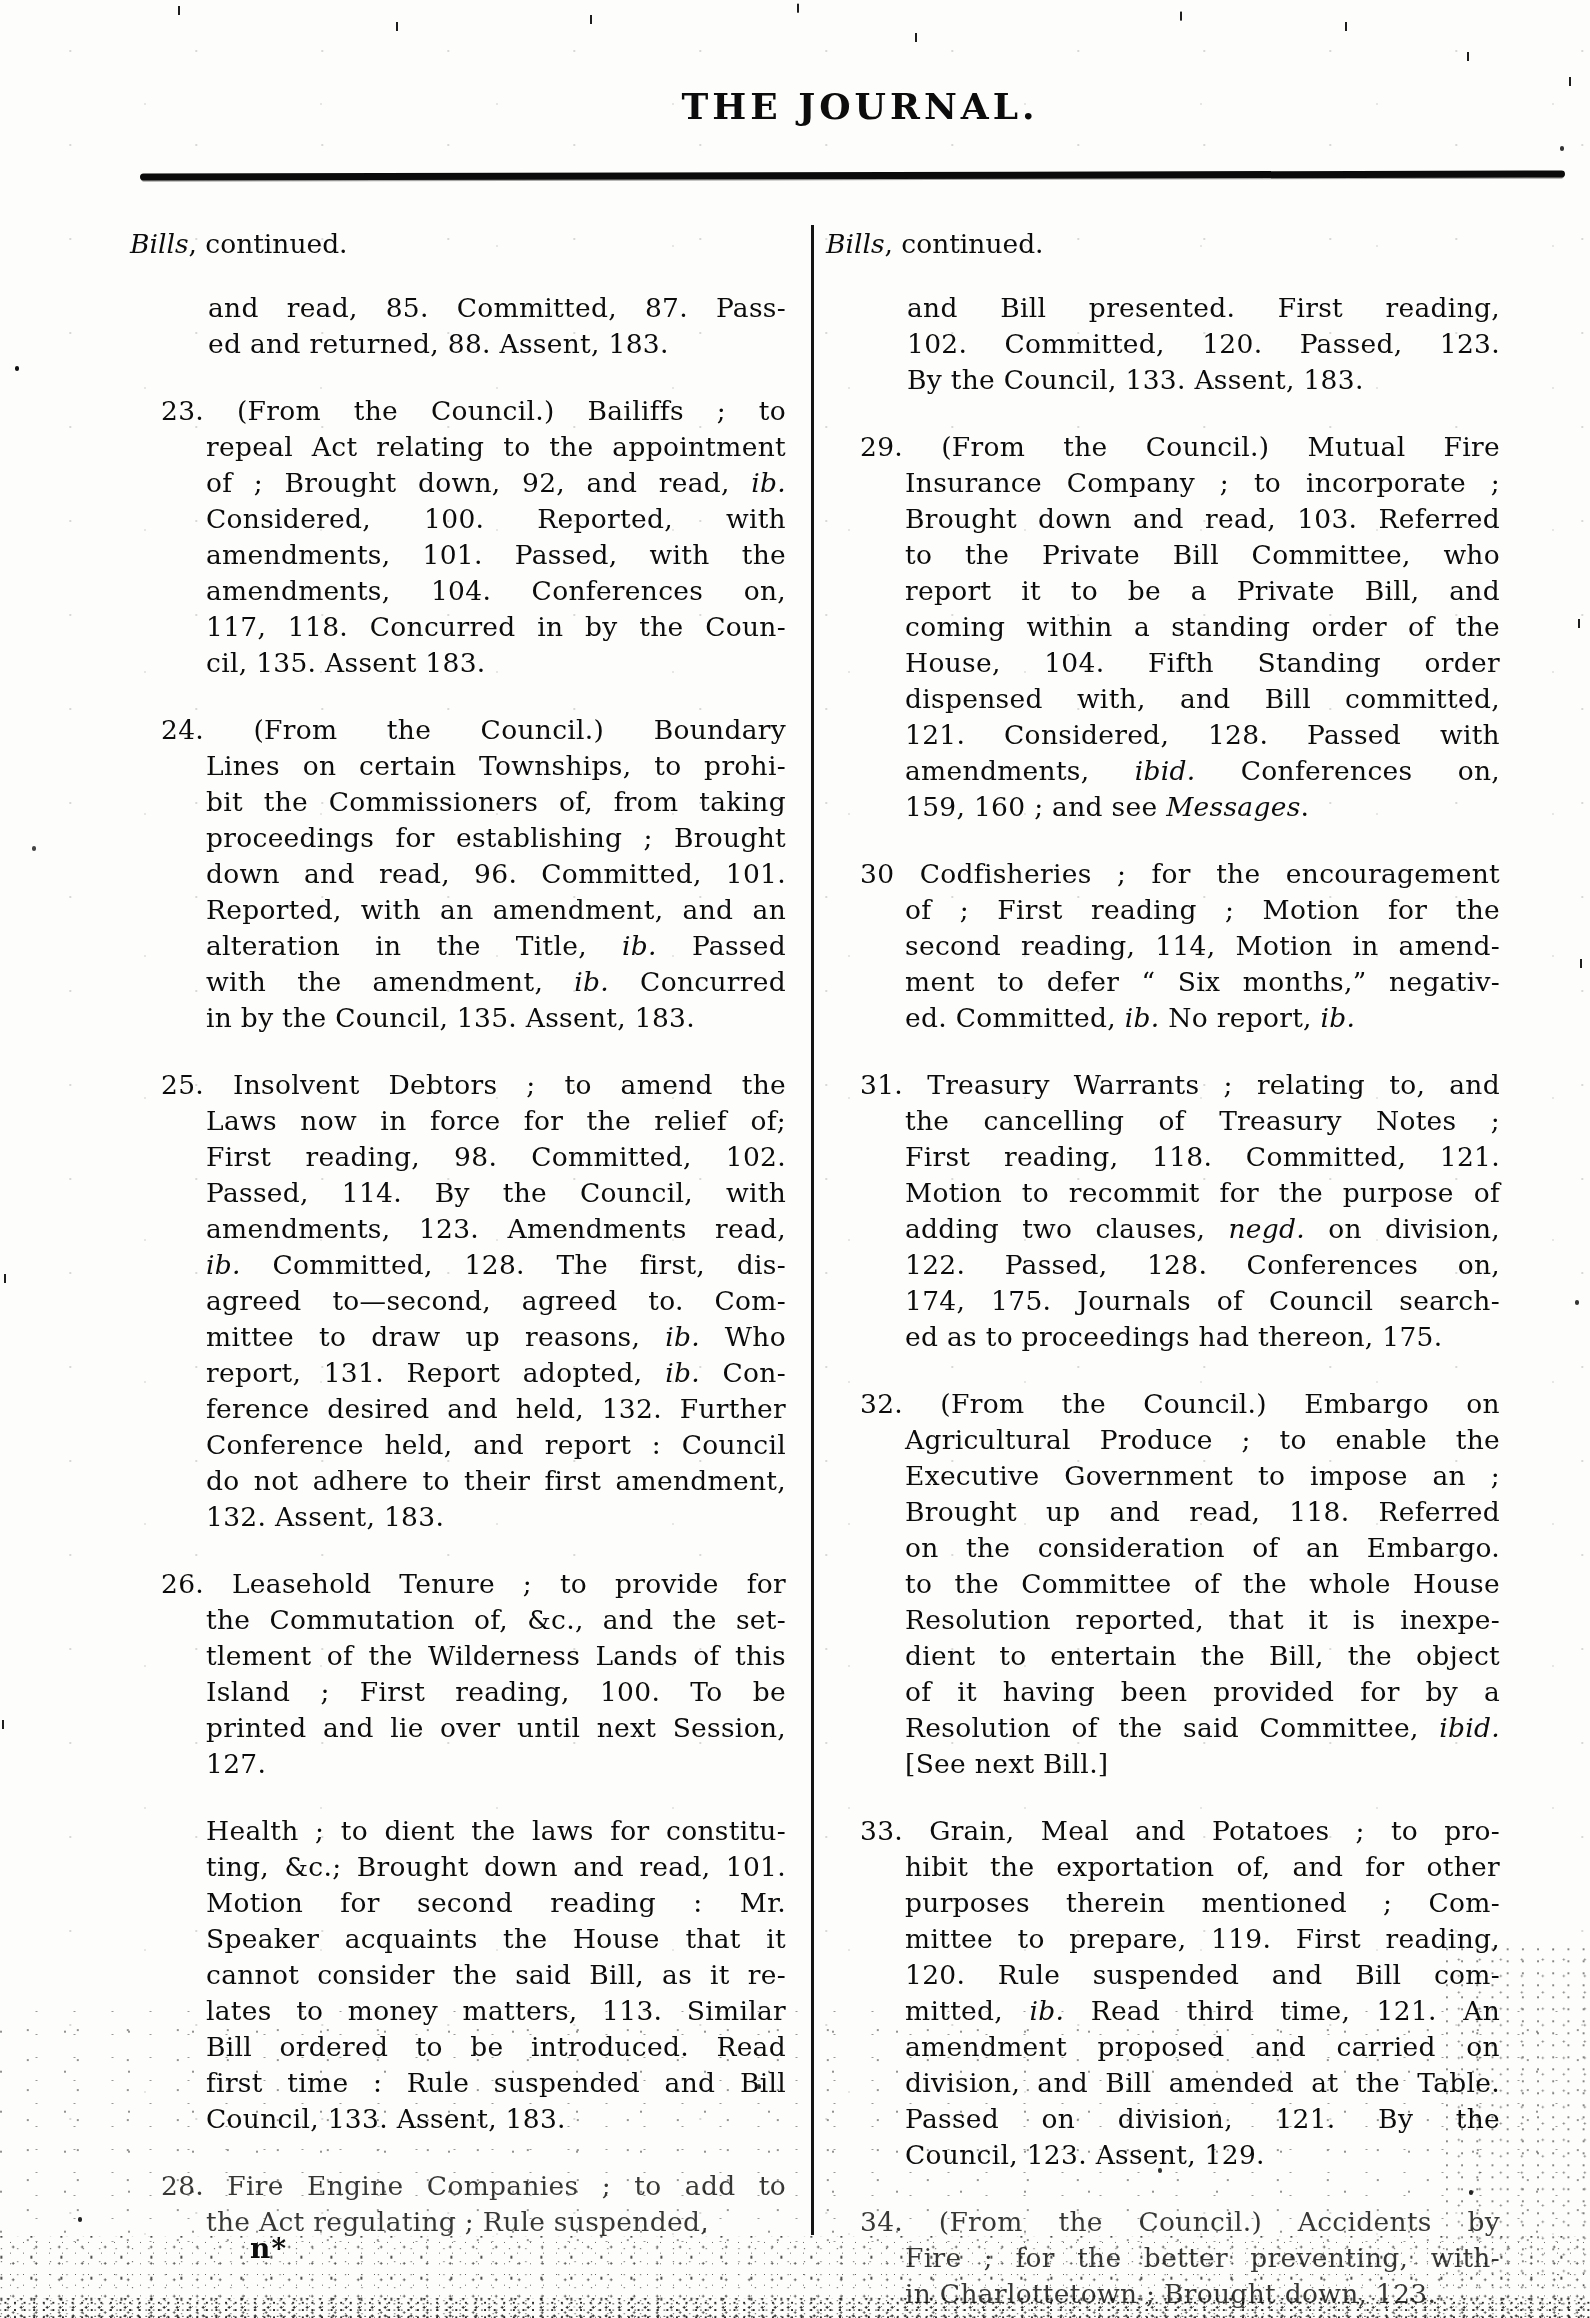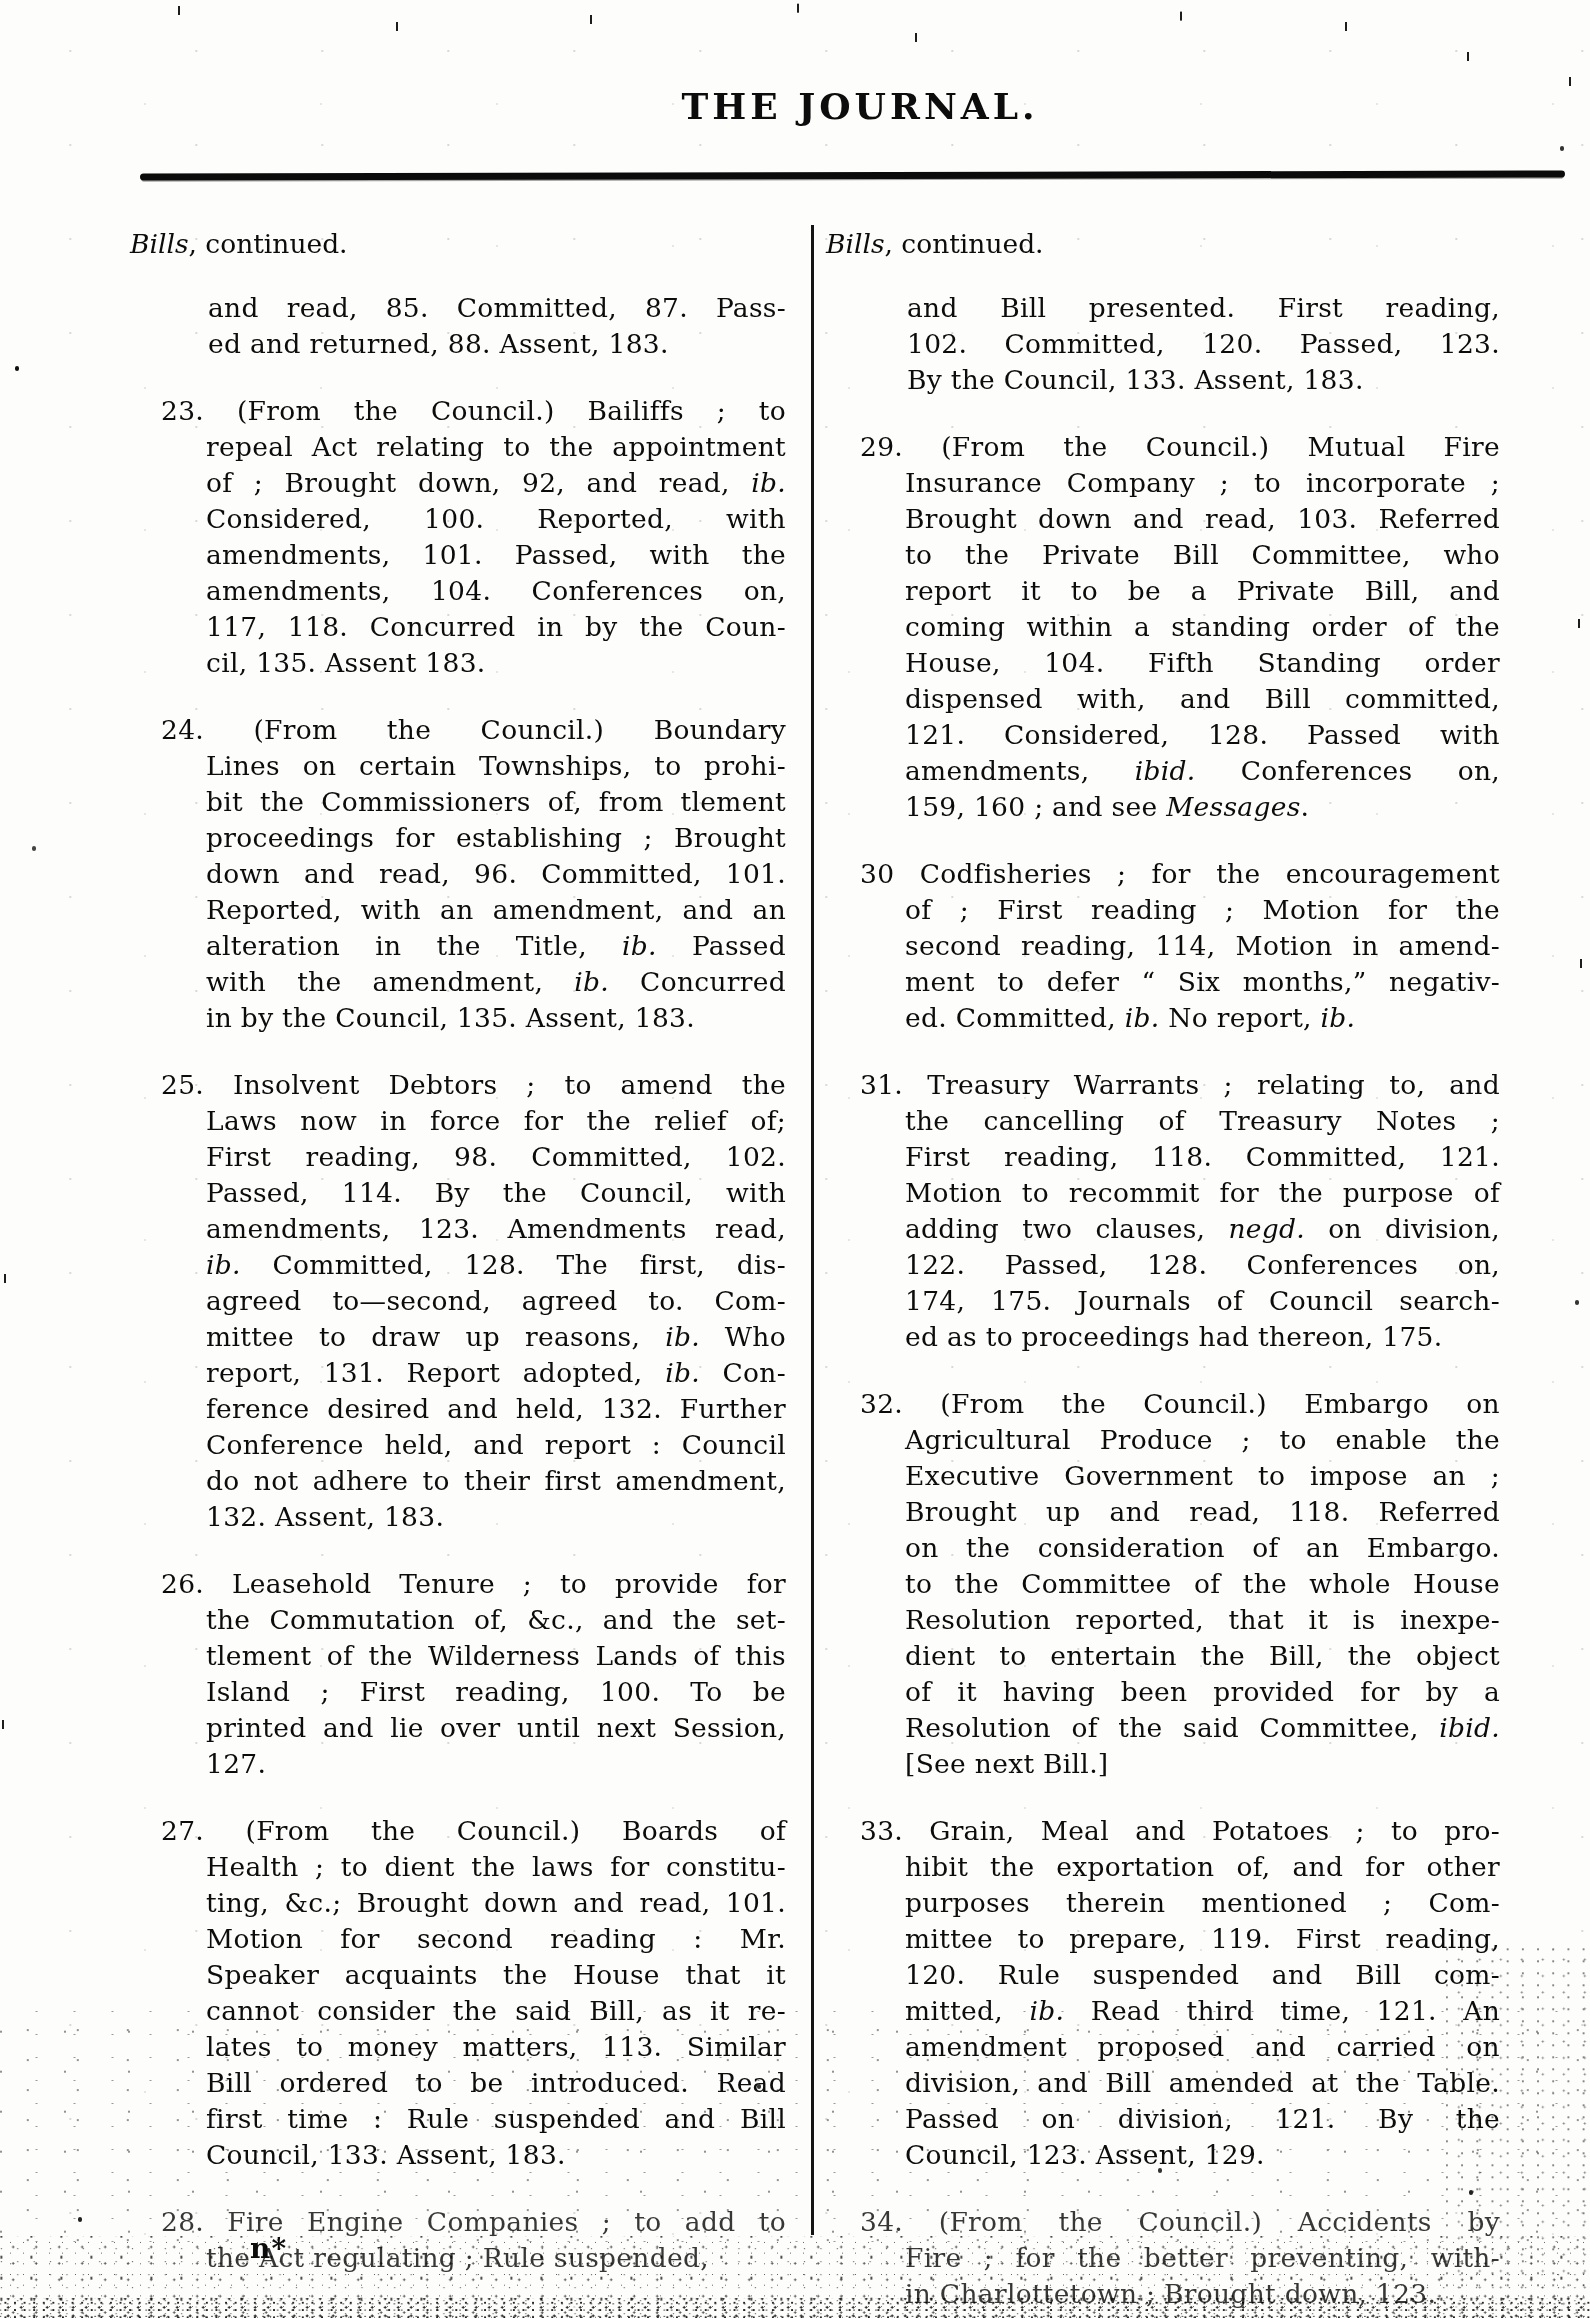--- a/index.html
+++ b/index.html
@@ -109,21 +109,21 @@
           <div class="line">of ;  Brought down, 92, and read, <i>ib.</i></div>
           <div class="line">Considered, 100.  Reported, with</div>
           <div class="line">amendments, 101.  Passed, with the</div>
           <div class="line">amendments, 104.  Conferences on,</div>
           <div class="line">117, 118.  Concurred in by the Coun-</div>
           <div class="line last">cil, 135.  Assent 183.</div>
         </div>
         <div class="entry">
           <div class="line first">24. (From the Council.)  Boundary</div>
           <div class="line">Lines on certain Townships, to prohi-</div>
-          <div class="line">bit the Commissioners of, from tlement</div>
+          <div class="line">bit the Commissioners of, from taking</div>
           <div class="line">proceedings for establishing ; Brought</div>
           <div class="line">down and read, 96.  Committed, 101.</div>
           <div class="line">Reported, with an amendment, and an</div>
           <div class="line">alteration in the Title, <i>ib.</i>  Passed</div>
           <div class="line">with the amendment, <i>ib.</i>  Concurred</div>
           <div class="line last">in by the Council, 135.  Assent, 183.</div>
         </div>
         <div class="entry">
           <div class="line first">25. Insolvent Debtors ; to amend the</div>
           <div class="line">Laws now in force for the relief of;</div>
@@ -141,21 +141,20 @@
         </div>
         <div class="entry">
           <div class="line first">26. Leasehold Tenure ; to provide for</div>
           <div class="line">the Commutation of, &amp;c., and the set-</div>
           <div class="line">tlement of the Wilderness Lands of this</div>
           <div class="line">Island ;  First reading, 100.  To be</div>
           <div class="line">printed and lie over until next Session,</div>
           <div class="line last">127.</div>
         </div>
         <div class="entry">
-          <div class="line first">27. (From the Council.)  Boards of</div>
           <div class="line">Health ; to dient the laws for constitu-</div>
           <div class="line">ting, &amp;c.;  Brought down and read, 101.</div>
           <div class="line">Motion for second reading :  Mr.</div>
           <div class="line">Speaker acquaints the House that it</div>
           <div class="line">cannot consider the said Bill, as it re-</div>
           <div class="line">lates to money matters, 113.  Similar</div>
           <div class="line">Bill ordered to be introduced.  Read</div>
           <div class="line">first time : Rule suspended and Bill</div>
           <div class="line last">Council, 133.  Assent, 183.</div>
         </div>

